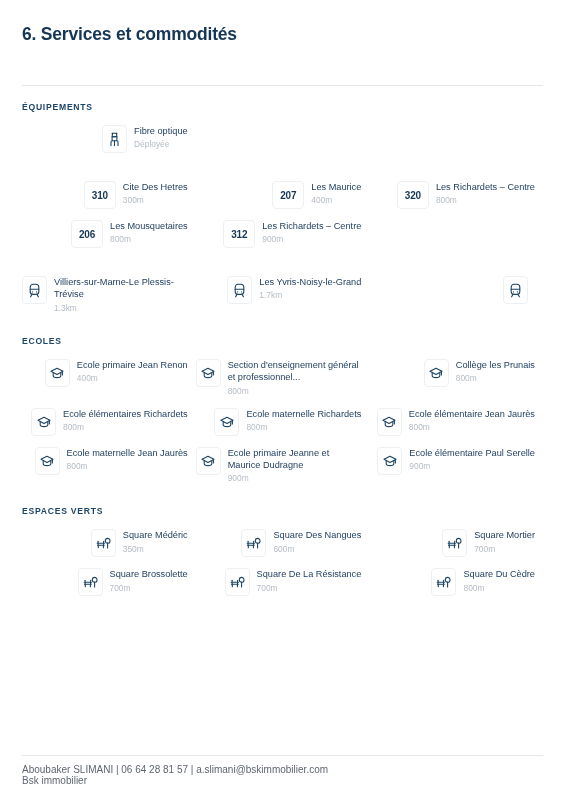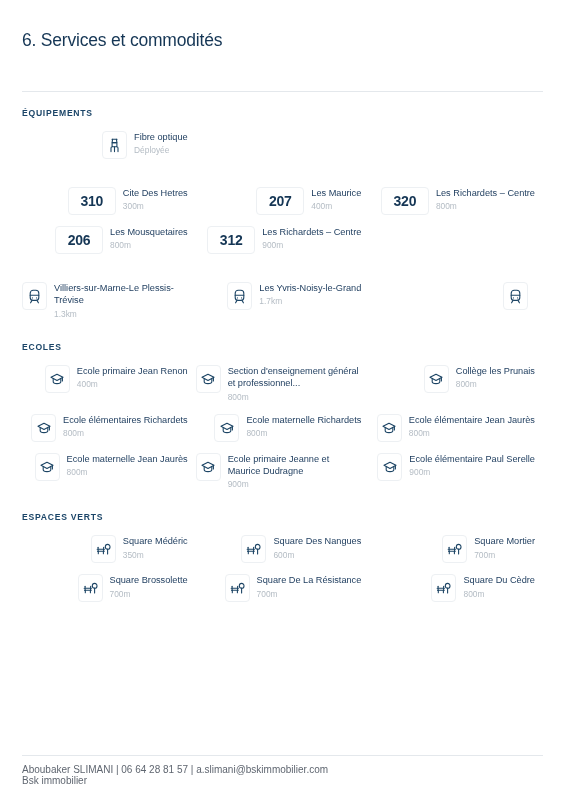--- a/index.html
+++ b/index.html
@@ -37,24 +37,24 @@
     height: 120px;
     opacity: 0.045;
     pointer-events: none;
     z-index: 0;
   }
   .watermark svg { width: 100%; height: 100%; }
 
   
   .doc-title {
     font-size: 17.5px;
-    font-weight: normal;
+    font-weight: bold;
     color: #153655;
     letter-spacing: -0.2px;
-    margin-top: 30px;
+    margin-top: 24px;
     margin-bottom: 0;
     position: relative;
     z-index: 2;
   }
 
   .title-rule {
     border-top: 1px solid #e4e8ec;
     margin-top: 40px;
     position: relative;
     z-index: 2;
@@ -101,25 +101,25 @@
     align-items: center;
     justify-content: center;
     margin-right: 7px;
     margin-top: 1px;
   }
 
   .tile svg { display: block; }
 
   
   .tile.badge {
-    font-size: 14px;
+    font-size: 10px;
     font-weight: bold;
     color: #153655;
     letter-spacing: -0.2px;
-    width: 48px;
+    width: 32px;
   }
 
   
   .itxt { min-width: 0; padding-top: 1px; }
 
   .iname {
     font-size: 9.2px;
     line-height: 12.4px;
     color: #1b3a5c;
     font-weight: normal;

